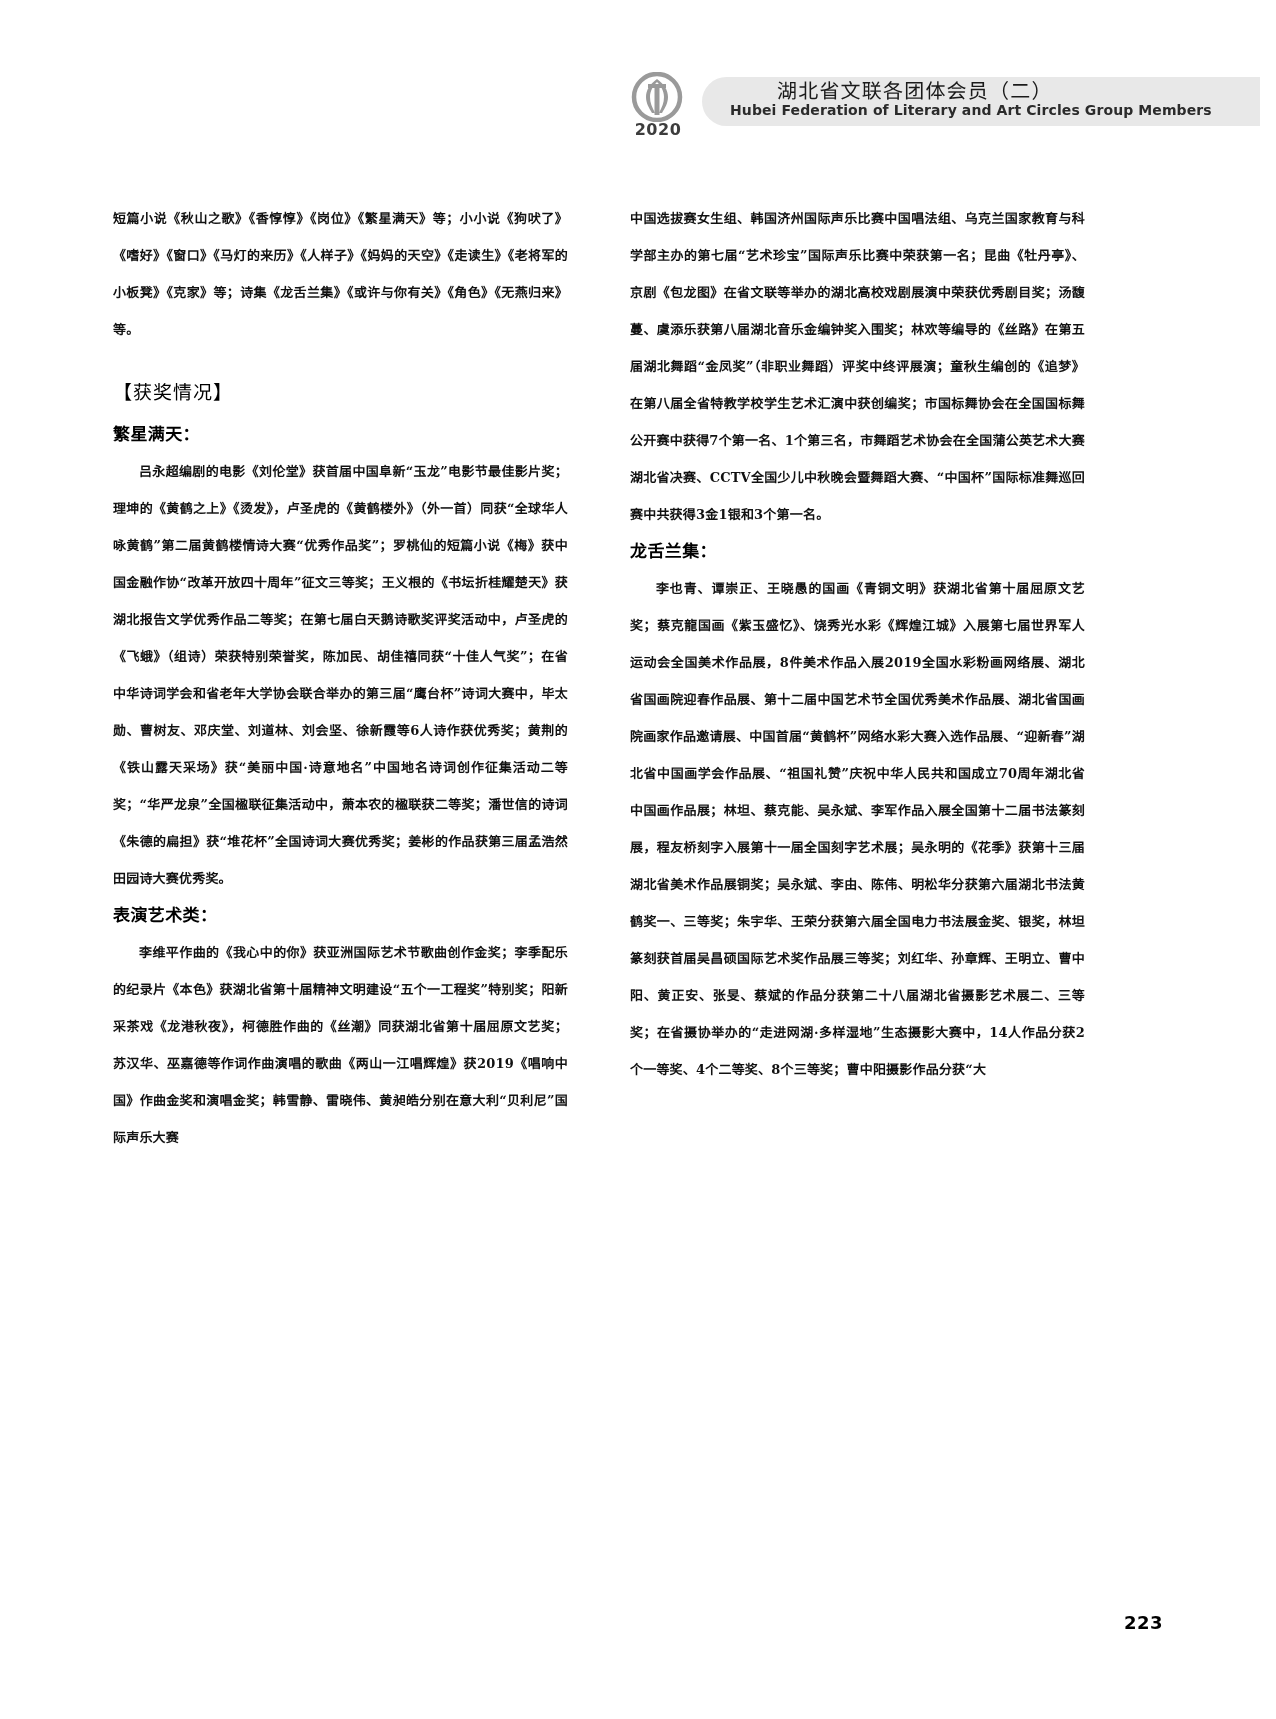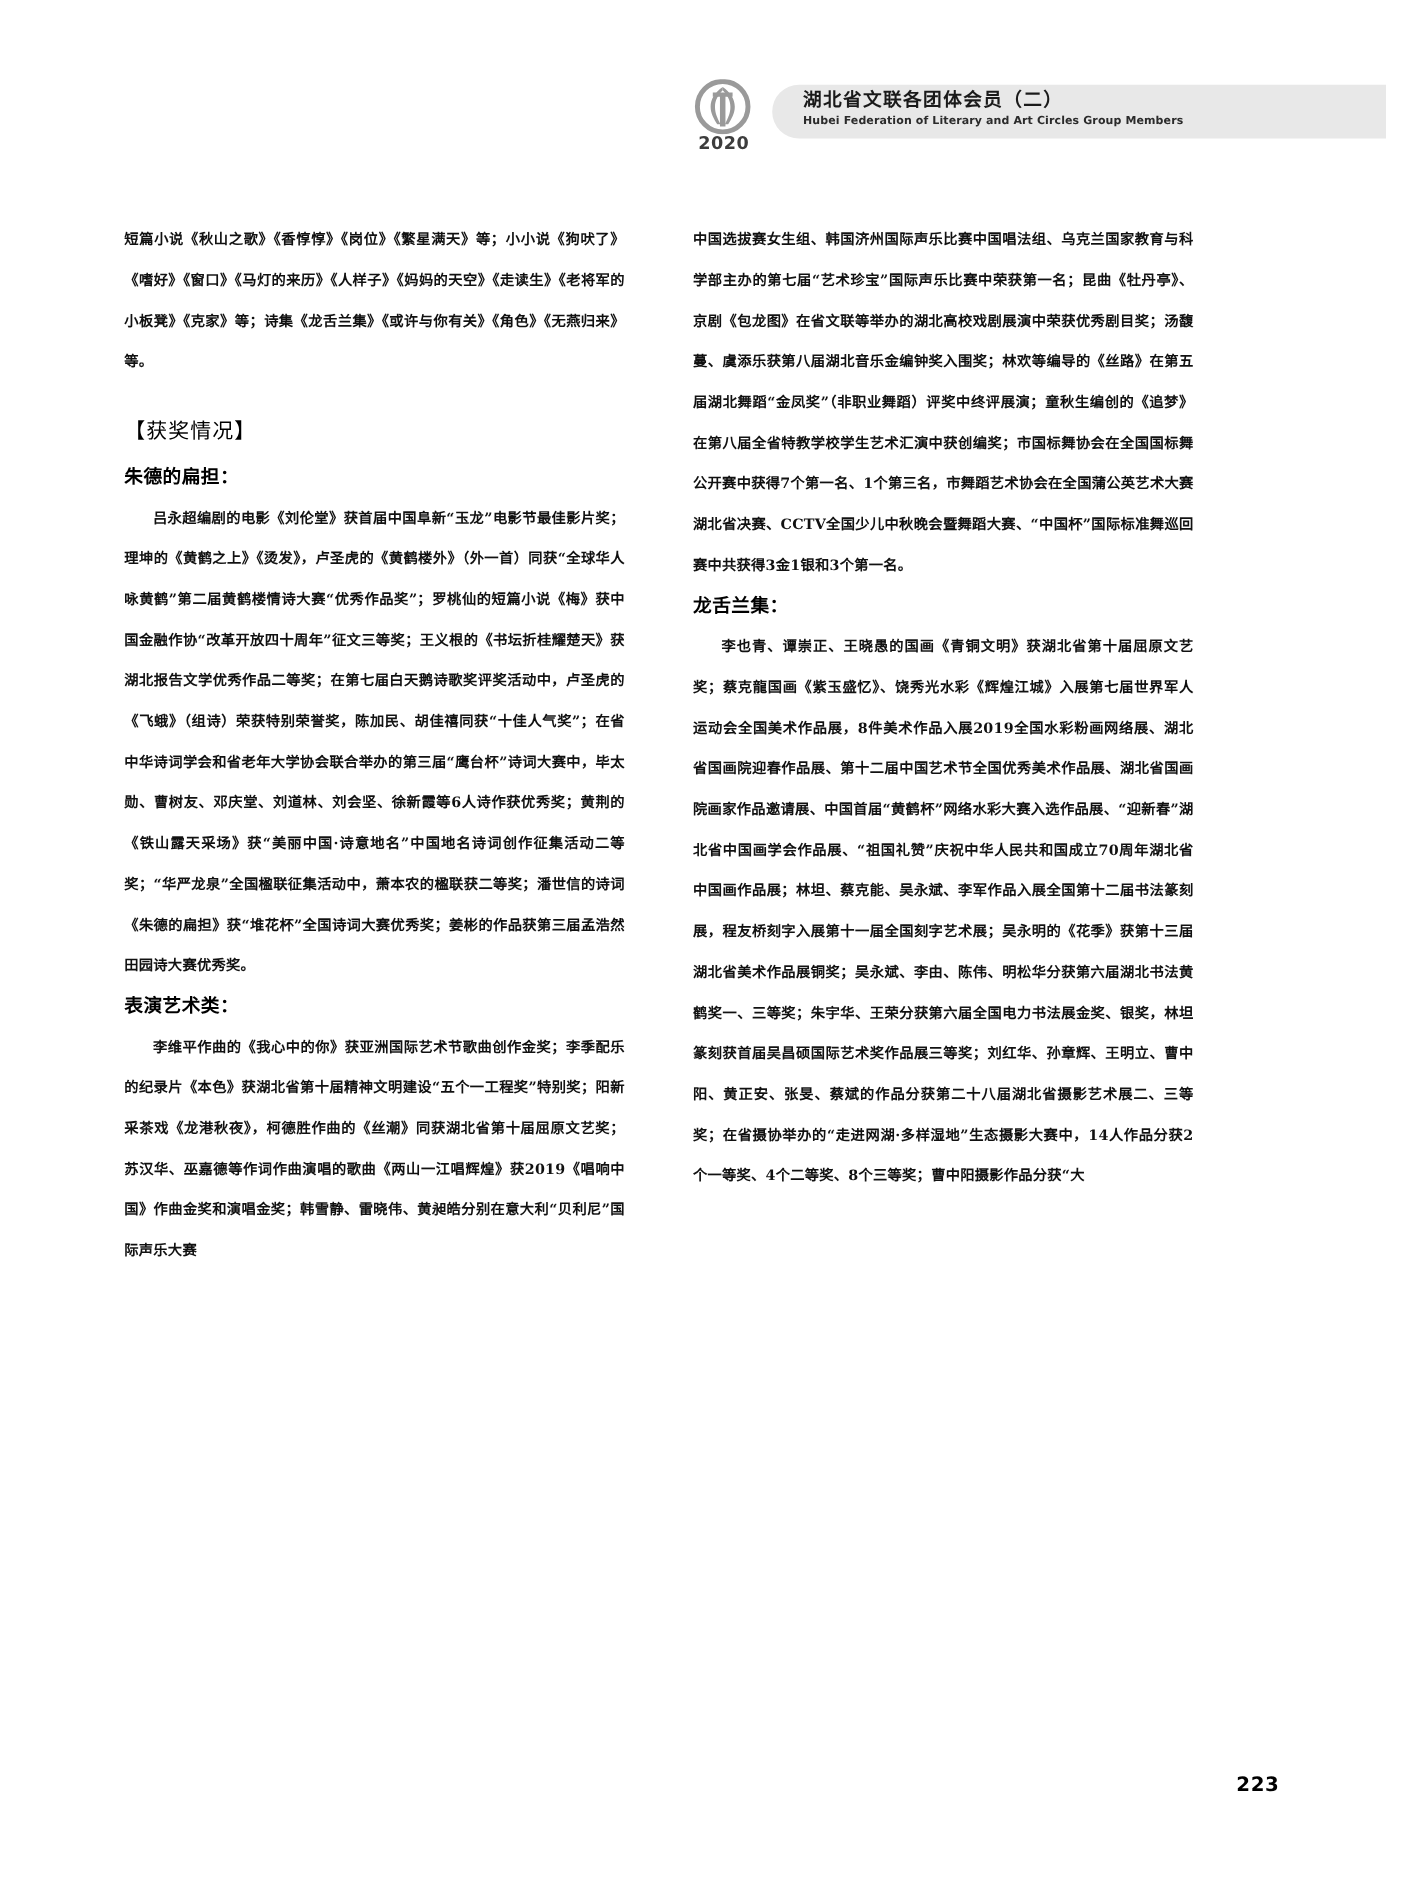--- a/index.html
+++ b/index.html
@@ -66,30 +66,31 @@
     background: #e8e8e8;
     border-radius: 25px 0 0 25px;
   }
   .header-band-inner {
     position: absolute;
     left: 28px;
     top: 3px;
   }
   .header-title-cn {
     font-family: "DejaVu Sans", "Liberation Sans", sans-serif;
-    font-size: 17px;
-    font-weight: bold;
+    font-size: 20px;
+    font-weight: normal;
     letter-spacing: 1.2px;
     color: #1a1a1a;
     line-height: 22px;
     white-space: nowrap;
+    margin-left: 47px;
   }
   .header-title-en {
     font-family: "DejaVu Sans", "Liberation Sans", sans-serif;
-    font-size: 10px;
+    font-size: 14px;
     font-weight: bold;
     color: #2b2b2b;
     line-height: 17px;
     letter-spacing: 0.1px;
     white-space: nowrap;
   }
 
   
   .columns {
     position: absolute;
@@ -176,21 +177,21 @@
       </div>
     </div>
 
   </div>
 
   <div class="columns">
 
     <div class="column">
       <p class="body-text">短篇小说《秋山之歌》《香惇惇》《岗位》《繁星满天》等；小小说《狗吠了》《嗜好》《窗口》《马灯的来历》《人样子》《妈妈的天空》《走读生》《老将军的小板凳》《克家》等；诗集《龙舌兰集》《或许与你有关》《角色》《无燕归来》等。</p>
       <h2 class="bracket-heading">【获奖情况】</h2>
-      <h3 class="sub-heading">朱德的扁担：</h3>
+      <h3 class="sub-heading">繁星满天：</h3>
       <p class="body-indent">吕永超编剧的电影《刘伦堂》获首届中国阜新“玉龙”电影节最佳影片奖；理坤的《黄鹤之上》《烫发》，卢圣虎的《黄鹤楼外》（外一首）同获“全球华人咏黄鹤”第二届黄鹤楼情诗大赛“优秀作品奖”；罗桃仙的短篇小说《梅》获中国金融作协“改革开放四十周年”征文三等奖；王义根的《书坛折桂耀楚天》获湖北报告文学优秀作品二等奖；在第七届白天鹅诗歌奖评奖活动中，卢圣虎的《飞蛾》（组诗）荣获特别荣誉奖，陈加民、胡佳禧同获“十佳人气奖”；在省中华诗词学会和省老年大学协会联合举办的第三届“鹰台杯”诗词大赛中，毕太勋、曹树友、邓庆堂、刘道林、刘会坚、徐新霞等6人诗作获优秀奖；黄荆的《铁山露天采场》获“美丽中国·诗意地名”中国地名诗词创作征集活动二等奖；“华严龙泉”全国楹联征集活动中，萧本农的楹联获二等奖；潘世信的诗词《朱德的扁担》获“堆花杯”全国诗词大赛优秀奖；姜彬的作品获第三届孟浩然田园诗大赛优秀奖。</p>
       <h3 class="sub-heading">表演艺术类：</h3>
       <p class="body-indent">李维平作曲的《我心中的你》获亚洲国际艺术节歌曲创作金奖；李季配乐的纪录片《本色》获湖北省第十届精神文明建设“五个一工程奖”特别奖；阳新采茶戏《龙港秋夜》，柯德胜作曲的《丝潮》同获湖北省第十届屈原文艺奖；苏汉华、巫嘉德等作词作曲演唱的歌曲《两山一江唱辉煌》获2019《唱响中国》作曲金奖和演唱金奖；韩雪静、雷晓伟、黄昶皓分别在意大利“贝利尼”国际声乐大赛</p>
     </div>
 
     <div class="column">
       <p class="body-text">中国选拔赛女生组、韩国济州国际声乐比赛中国唱法组、乌克兰国家教育与科学部主办的第七届“艺术珍宝”国际声乐比赛中荣获第一名；昆曲《牡丹亭》、京剧《包龙图》在省文联等举办的湖北高校戏剧展演中荣获优秀剧目奖；汤馥蔓、虞添乐获第八届湖北音乐金编钟奖入围奖；林欢等编导的《丝路》在第五届湖北舞蹈“金凤奖”（非职业舞蹈）评奖中终评展演；童秋生编创的《追梦》在第八届全省特教学校学生艺术汇演中获创编奖；市国标舞协会在全国国标舞公开赛中获得7个第一名、1个第三名，市舞蹈艺术协会在全国蒲公英艺术大赛湖北省决赛、CCTV全国少儿中秋晚会暨舞蹈大赛、“中国杯”国际标准舞巡回赛中共获得3金1银和3个第一名。</p>
       <h3 class="sub-heading">龙舌兰集：</h3>
       <p class="body-indent">李也青、谭崇正、王晓愚的国画《青铜文明》获湖北省第十届屈原文艺奖；蔡克龍国画《紫玉盛忆》、饶秀光水彩《辉煌江城》入展第七届世界军人运动会全国美术作品展，8件美术作品入展2019全国水彩粉画网络展、湖北省国画院迎春作品展、第十二届中国艺术节全国优秀美术作品展、湖北省国画院画家作品邀请展、中国首届“黄鹤杯”网络水彩大赛入选作品展、“迎新春”湖北省中国画学会作品展、“祖国礼赞”庆祝中华人民共和国成立70周年湖北省中国画作品展；林坦、蔡克能、吴永斌、李军作品入展全国第十二届书法篆刻展，程友桥刻字入展第十一届全国刻字艺术展；吴永明的《花季》获第十三届湖北省美术作品展铜奖；吴永斌、李由、陈伟、明松华分获第六届湖北书法黄鹤奖一、三等奖；朱宇华、王荣分获第六届全国电力书法展金奖、银奖，林坦篆刻获首届吴昌硕国际艺术奖作品展三等奖；刘红华、孙章辉、王明立、曹中阳、黄正安、张旻、蔡斌的作品分获第二十八届湖北省摄影艺术展二、三等奖；在省摄协举办的“走进网湖·多样湿地”生态摄影大赛中，14人作品分获2个一等奖、4个二等奖、8个三等奖；曹中阳摄影作品分获“大</p>
     </div>

